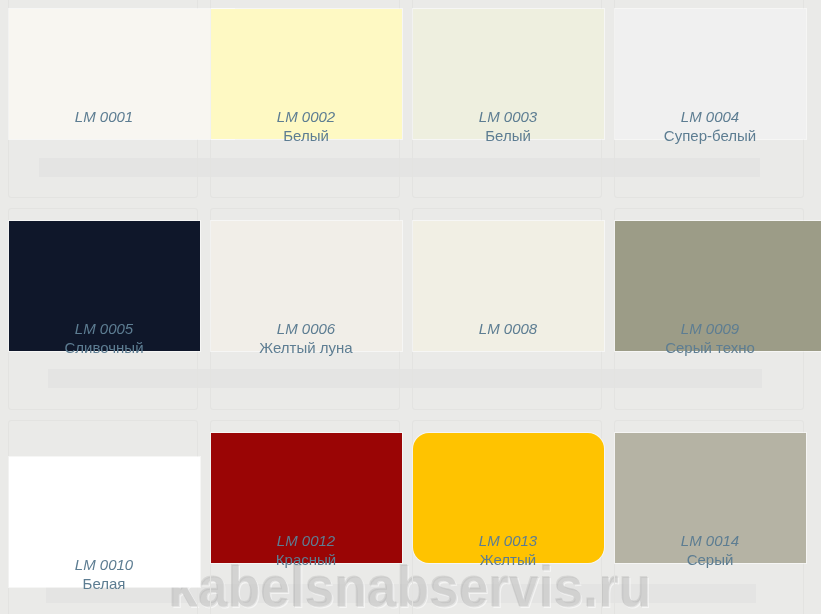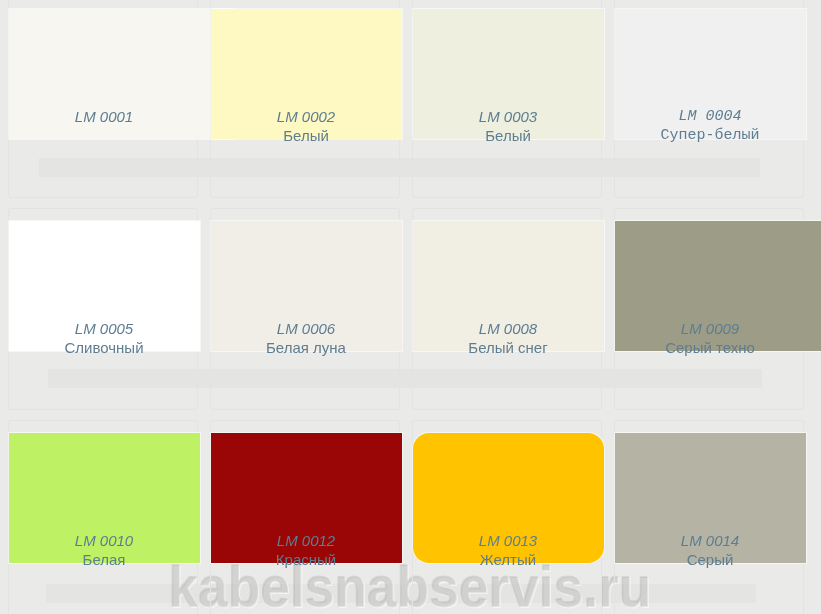--- a/index.html
+++ b/index.html
@@ -98,67 +98,66 @@
     </div>
     <div class="card c2">
       <div class="swatch" title="Белый" style="background-color: rgb(238, 239, 223);">
         <div class="caption">
           <div class="code">LM 0003</div>
           <div class="cname">Белый</div>
         </div>
       </div>
     </div>
     <div class="card c3">
-      <div class="swatch" title="Супер-белый" style="background-color: rgb(240, 240, 240); font-family: Liberation Mono, monospace;">
+      <div class="swatch" title="Супер-белый" style="background-color: rgb(240, 240, 240);">
         <div class="caption">
           <div class="code">LM 0004</div>
           <div class="cname">Супер-белый</div>
         </div>
       </div>
     </div>
     <div class="bar" style="left: 39px; top: 162px; width: 721px;"></div>
   </div>
   <div class="row">
     <div class="card c0">
-      <div class="swatch" title="Сливочный" style="background-color: #ffffff;">
+      <div class="swatch" title="Сливочный" style="background-color: #0f172a;">
         <div class="caption">
           <div class="code">LM 0005</div>
           <div class="cname">Сливочный</div>
         </div>
       </div>
     </div>
     <div class="card c1">
       <div class="swatch" title="Белая луна" style="background-color: rgb(241, 238, 232);">
         <div class="caption">
           <div class="code">LM 0006</div>
-          <div class="cname">Белая луна</div>
+          <div class="cname">Желтый луна</div>
         </div>
       </div>
     </div>
     <div class="card c2">
       <div class="swatch" title="Белый снег" style="background-color: rgb(241, 239, 228);">
         <div class="caption">
           <div class="code">LM 0008</div>
-          <div class="cname">Белый снег</div>
         </div>
       </div>
     </div>
     <div class="card c3">
       <div class="swatch" title="Серый техно" style="background-color: rgb(156, 156, 135); padding-left: 35px;">
         <div class="caption">
           <div class="code">LM 0009</div>
           <div class="cname">Серый техно</div>
         </div>
       </div>
     </div>
     <div class="bar" style="left: 48px; top: 161px; width: 714px;"></div>
   </div>
   <div class="row">
     <div class="card c0">
-      <div class="swatch" title="Черный" style="background-color: #bef264;">
+      <div class="swatch" title="Черный" style="background-color: #ffffff; margin-top: 24px;">
         <div class="caption">
           <div class="code">LM 0010</div>
           <div class="cname">Белая</div>
         </div>
       </div>
     </div>
     <div class="card c1">
       <div class="swatch" title="Красный" style="background-color: rgb(154, 5, 5);">
         <div class="caption">
           <div class="code">LM 0012</div>

